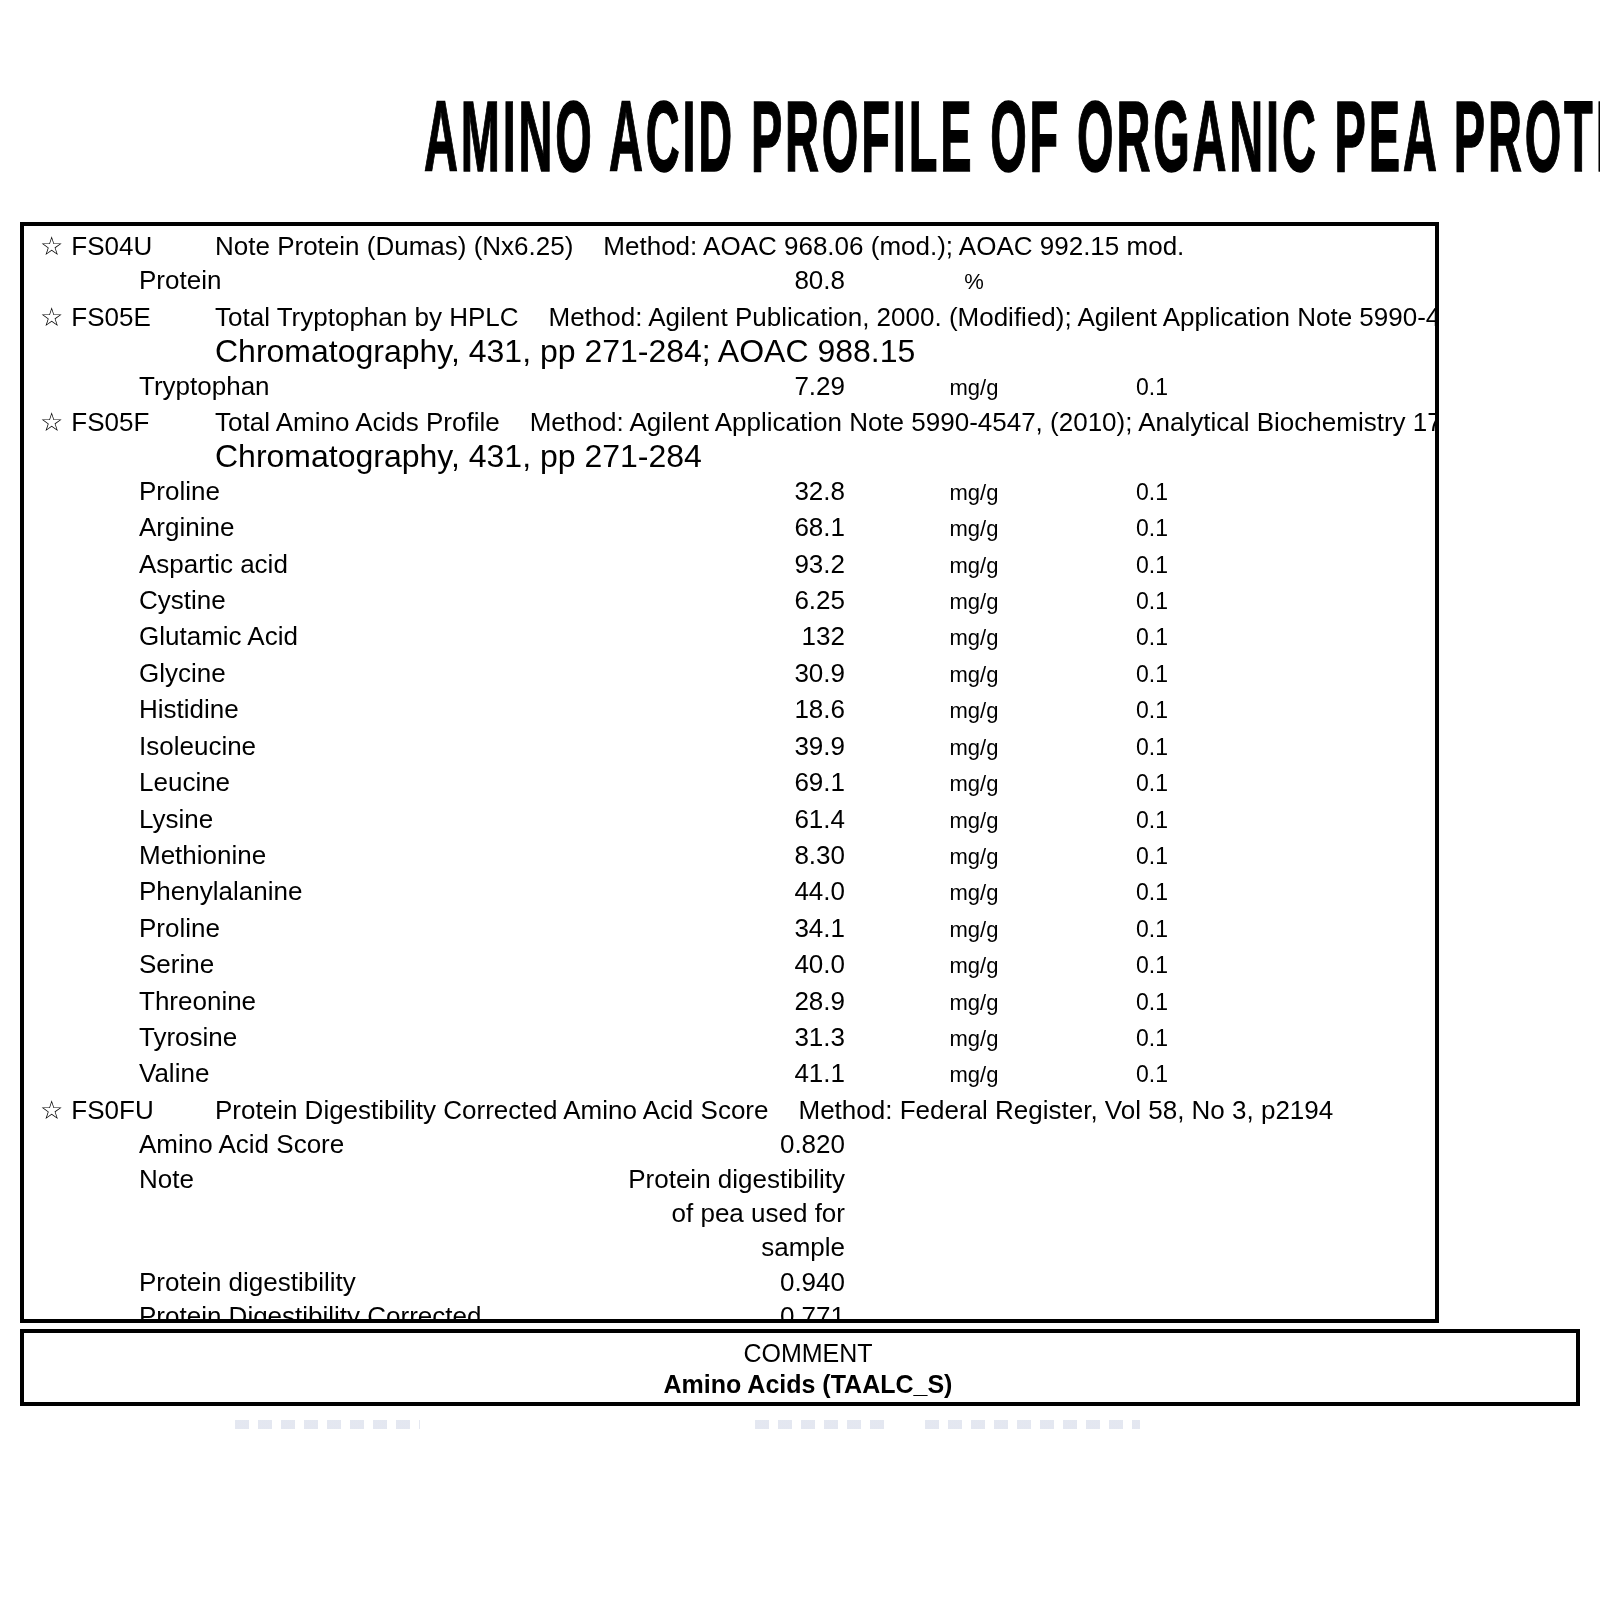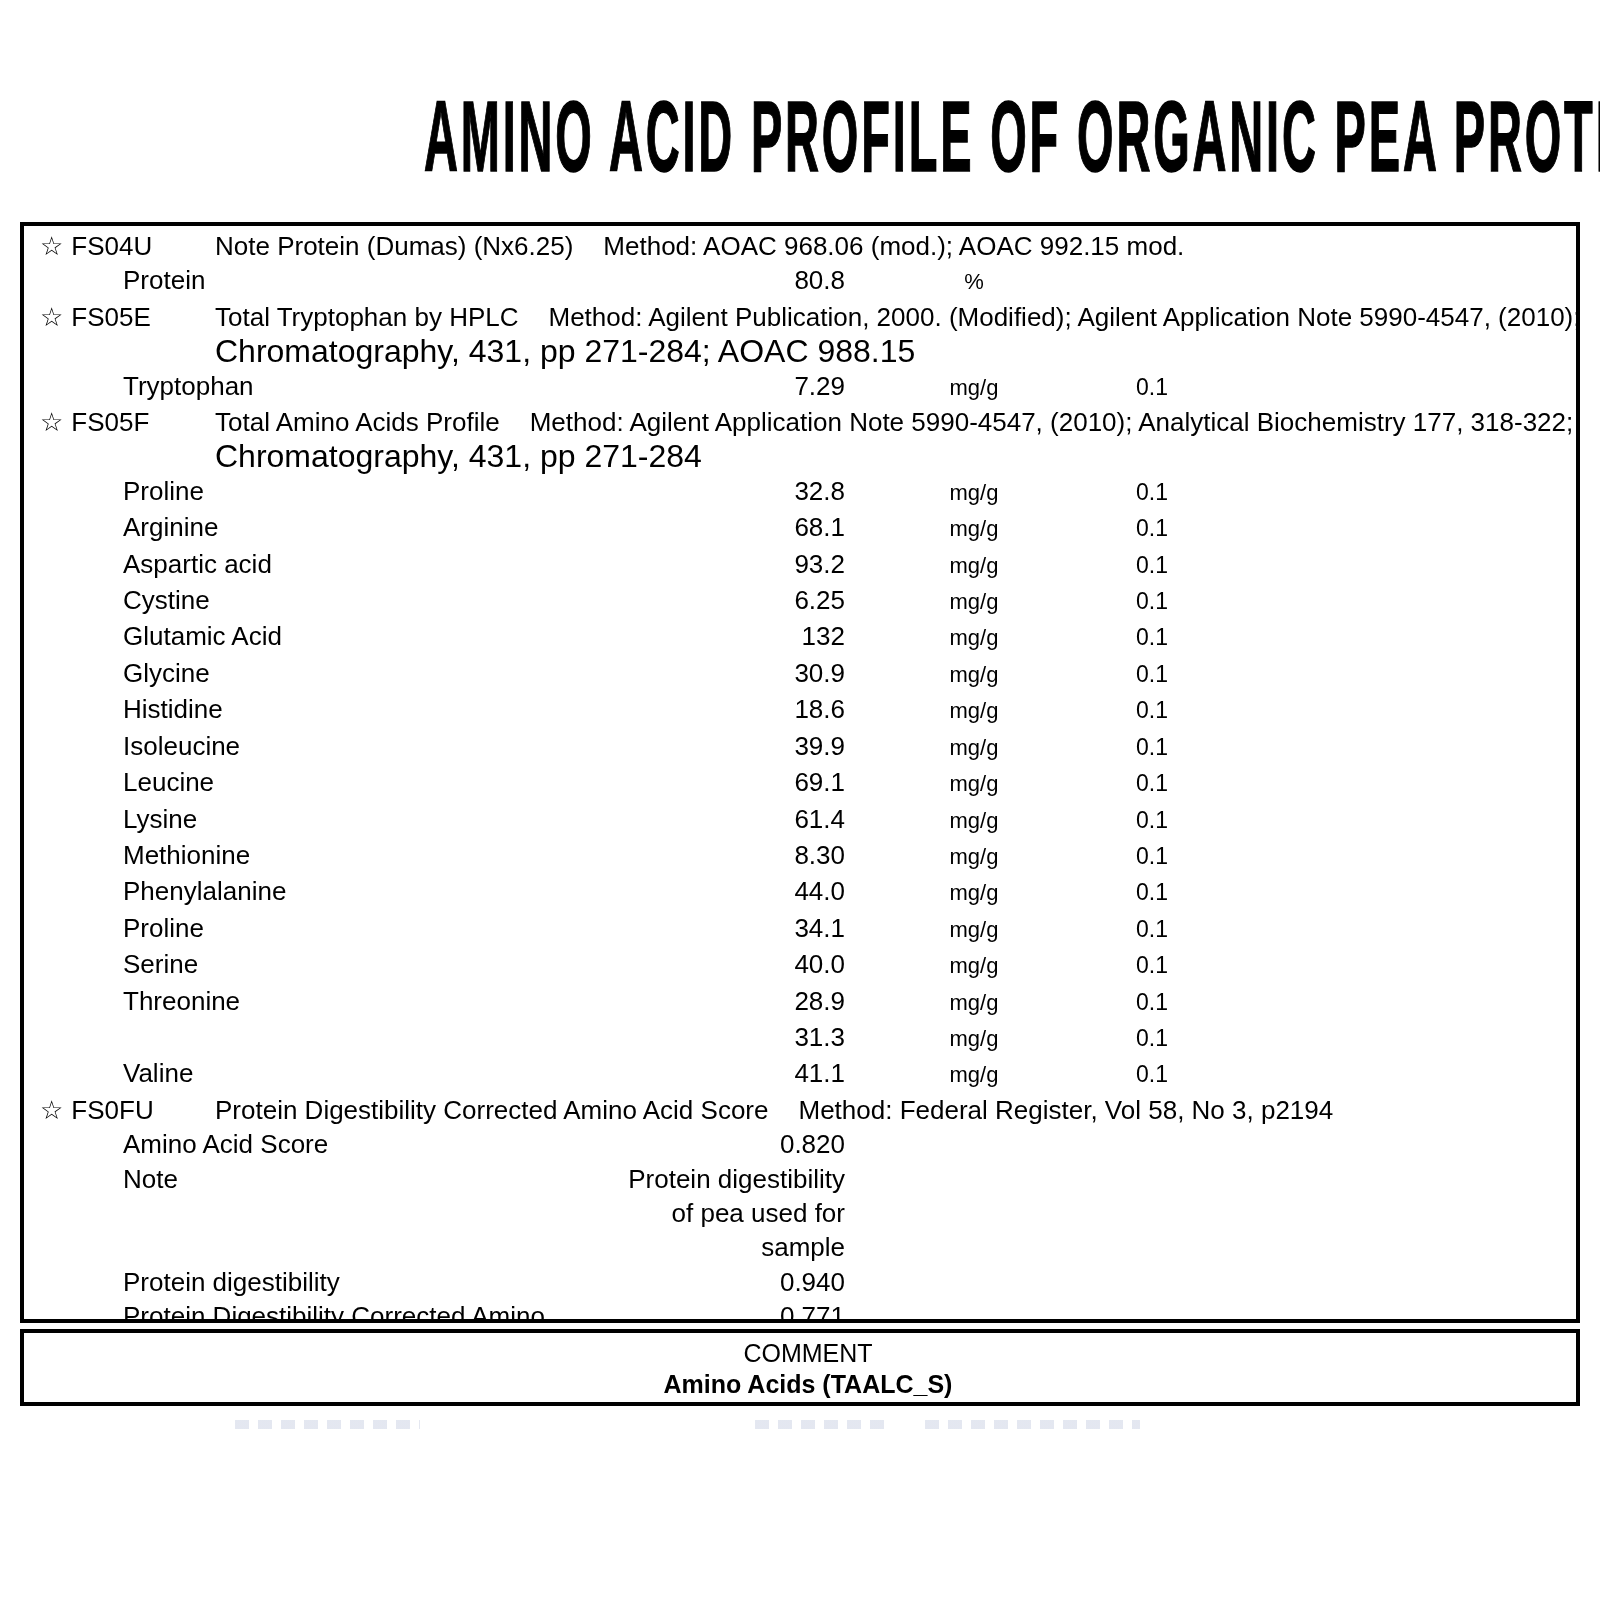--- a/index.html
+++ b/index.html
@@ -24,21 +24,21 @@
     line-height:100px;
     transform:scaleX(0.47);
     transform-origin:50% 50%;
     -webkit-text-stroke:1.5px #000;
   }
 
   
   .report-box {
     position:absolute;
     left:20px; top:222px;
-    width:1560px; height:1101px;
+    width:1419px; height:1101px;
     border:4px solid #000;
     box-sizing:border-box;
     padding-top:3px;
     overflow:hidden;
   }
 
   .hline {
     position:relative;
     line-height:34.4px;
     font-size:26px;
@@ -57,21 +57,21 @@
     margin-left:191px;
     white-space:nowrap;
   }
 
   .row {
     display:grid;
     grid-template-columns:531px 290px 39px 180px 14px 90px;
     align-items:baseline;
     line-height:34.4px;
   }
-  .row .analyte { grid-column:1; padding-left:99px; font-size:26px; box-sizing:border-box; }
+  .row .analyte { grid-column:1; padding-left:99px; font-size:26px; box-sizing:border-box;margin-left:16px; }
   .row .value   { grid-column:2; text-align:right;  font-size:26px; white-space:pre-line; }
   .row .unit    { grid-column:4; text-align:center; font-size:22px; }
   .row .limit   { grid-column:6; text-align:right; font-size:23px; }
 
   
   .comment-box {
     position:absolute;
     left:20px; top:1329px;
     width:1560px; height:77px;
     border:4px solid #000;
@@ -236,20 +236,21 @@
   </div>
 
   <div class="row">
     <span class="analyte">Threonine</span>
     <span class="value">28.9</span>
     <span class="unit">mg/g</span>
     <span class="limit">0.1</span>
   </div>
 
   <div class="row">
+    <span class="analyte">Tyrosine</span>
     <span class="value">31.3</span>
     <span class="unit">mg/g</span>
     <span class="limit">0.1</span>
   </div>
 
   <div class="row">
     <span class="analyte">Valine</span>
     <span class="value">41.1</span>
     <span class="unit">mg/g</span>
     <span class="limit">0.1</span>

